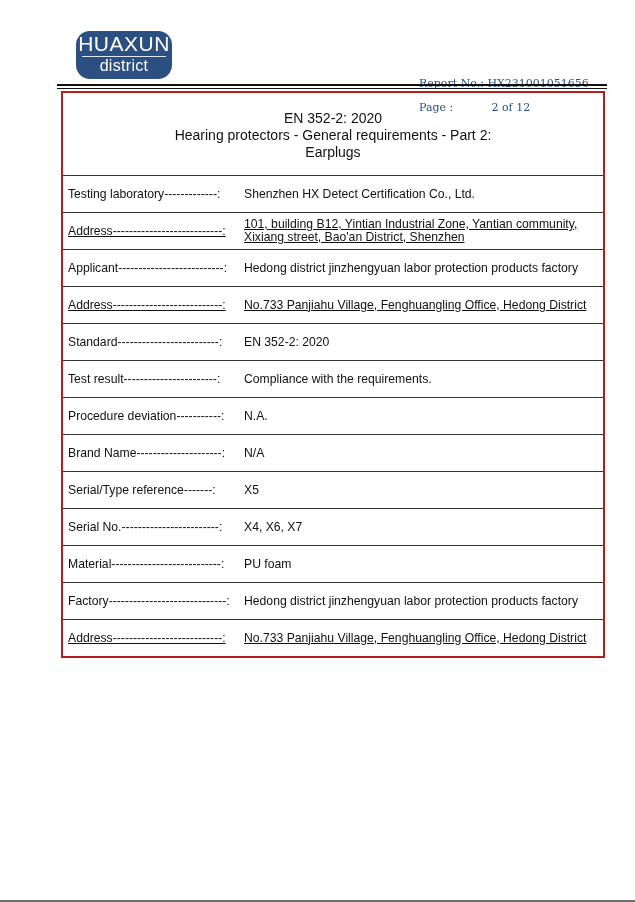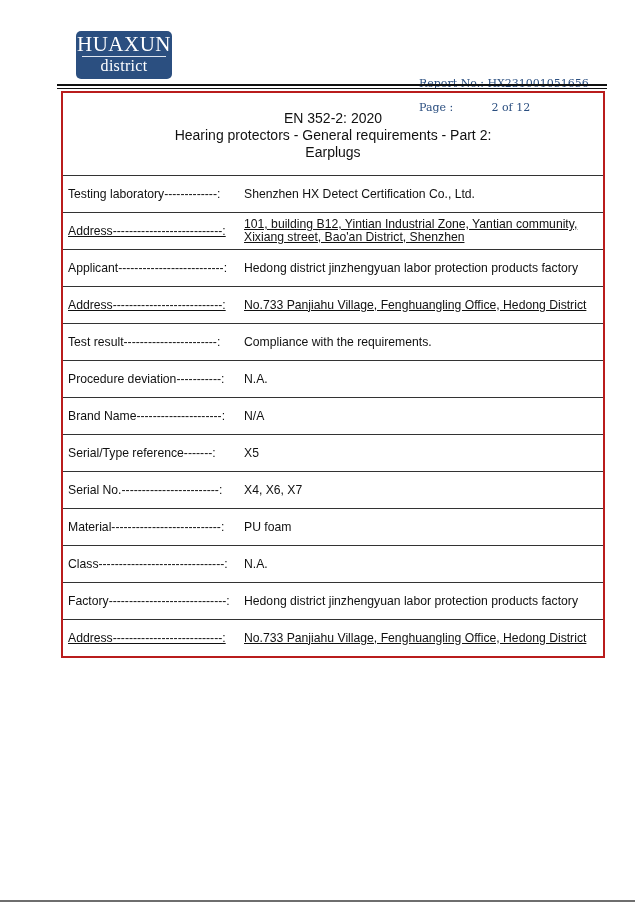--- a/index.html
+++ b/index.html
@@ -1,17 +1,17 @@
 <!DOCTYPE html>
 <html><head>
 <meta charset="utf-8">
 <style>
   html, body { margin: 0; padding: 0; background: #ffffff; }
   body { width: 635px; height: 902px; position: relative; overflow: hidden; font-family: "Liberation Sans", sans-serif; color: #111; }
-  .logo { position: absolute; left: 76px; top: 31px; width: 96px; height: 48px; background: #2b4f80; border-radius: 5px; color: #fff; font-family: Liberation Serif, serif; text-align: center; }
+  .logo { position: absolute; left: 76px; top: 31px; width: 96px; height: 48px; background: #2b4f80; border-radius: 14px; color: #fff; font-family: Liberation Sans, sans-serif; text-align: center; }
   .logo .l1 { font-size: 21px; line-height: 22px; margin-top: 2px; letter-spacing: 0.5px; }
   .logo .rule { height: 1px; background: #dfe6f0; margin: 1px 6px 0 6px; }
   .logo .l2 { font-size: 16px; line-height: 18px; letter-spacing: 0.3px; }
   .meta { position: absolute; left: 419px; font-family: "DejaVu Serif", serif; font-size: 11px; color: #2b4f80; }
   .meta.r1 { top: 38px; }
   .meta.r2 { top: 62px; }
   .meta .k { display: inline-block; margin-top: 39px; }
   .meta.r2 .k { width: 69px; }
   .dbl { position: absolute; left: 57px; width: 550px; background: #111; }
   .dbl.a { top: 84px; height: 2px; }
@@ -65,20 +65,24 @@
       </tr>
       <tr class="r1">
         <td class="lbl">Applicant--------------------------:</td>
         <td class="val">Hedong district jinzhengyuan labor protection products factory</td>
       </tr>
       <tr class="r2">
         <td class="lbl">Address---------------------------:</td>
         <td class="val">No.733 Panjiahu Village, Fenghuangling Office, Hedong District</td>
       </tr>
       <tr class="r1">
+        <td class="lbl">Standard-------------------------:</td>
+        <td class="val">EN 352-2: 2020</td>
+      </tr>
+      <tr class="r1">
         <td class="lbl">Test result-----------------------:</td>
         <td class="val">Compliance with the requirements.</td>
       </tr>
       <tr class="r1">
         <td class="lbl">Procedure deviation-----------:</td>
         <td class="val">N.A.</td>
       </tr>
       <tr class="r1">
         <td class="lbl">Brand Name---------------------:</td>
         <td class="val">N/A</td>
@@ -89,24 +93,20 @@
       </tr>
       <tr class="r1">
         <td class="lbl">Serial No.------------------------:</td>
         <td class="val">X4, X6, X7</td>
       </tr>
       <tr class="r1">
         <td class="lbl">Material---------------------------:</td>
         <td class="val">PU foam</td>
       </tr>
       <tr class="r1">
-        <td class="lbl">Class-------------------------------:</td>
-        <td class="val">N.A.</td>
-      </tr>
-      <tr class="r1">
         <td class="lbl">Factory-----------------------------:</td>
         <td class="val">Hedong district jinzhengyuan labor protection products factory</td>
       </tr>
       <tr class="r2">
         <td class="lbl">Address---------------------------:</td>
         <td class="val">No.733 Panjiahu Village, Fenghuangling Office, Hedong District</td>
       </tr>
     </tbody>
 </table>
 

